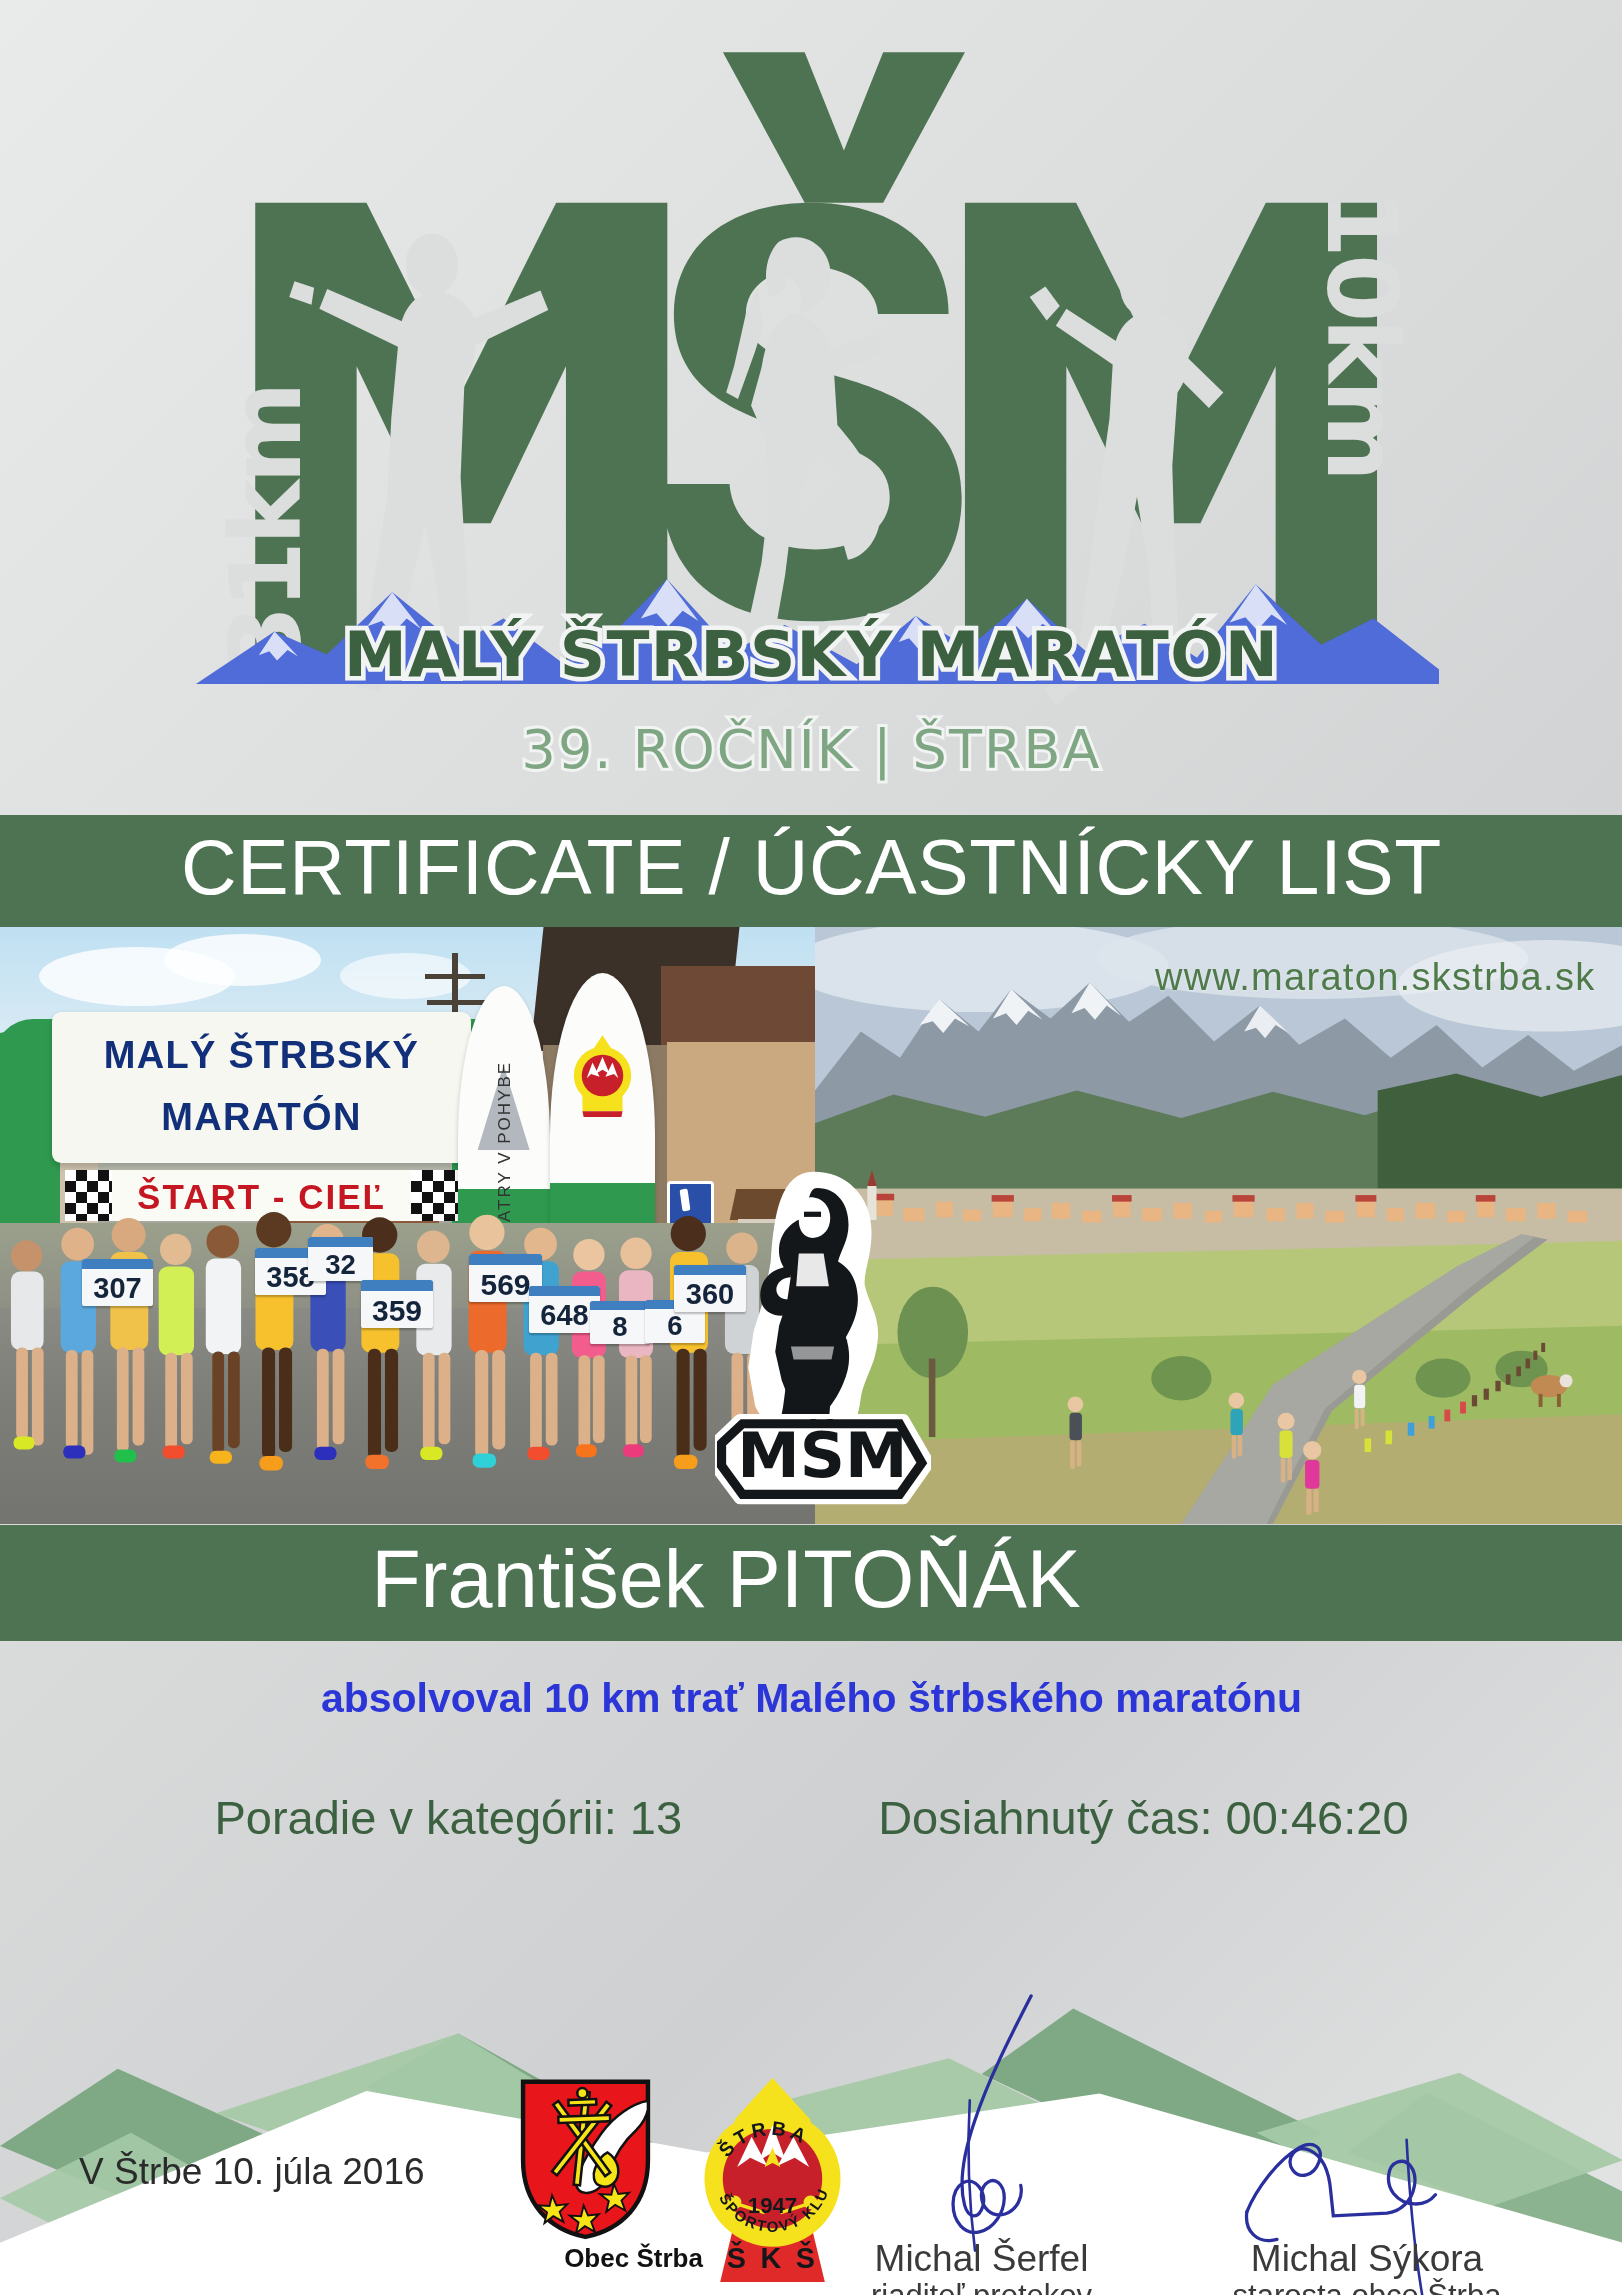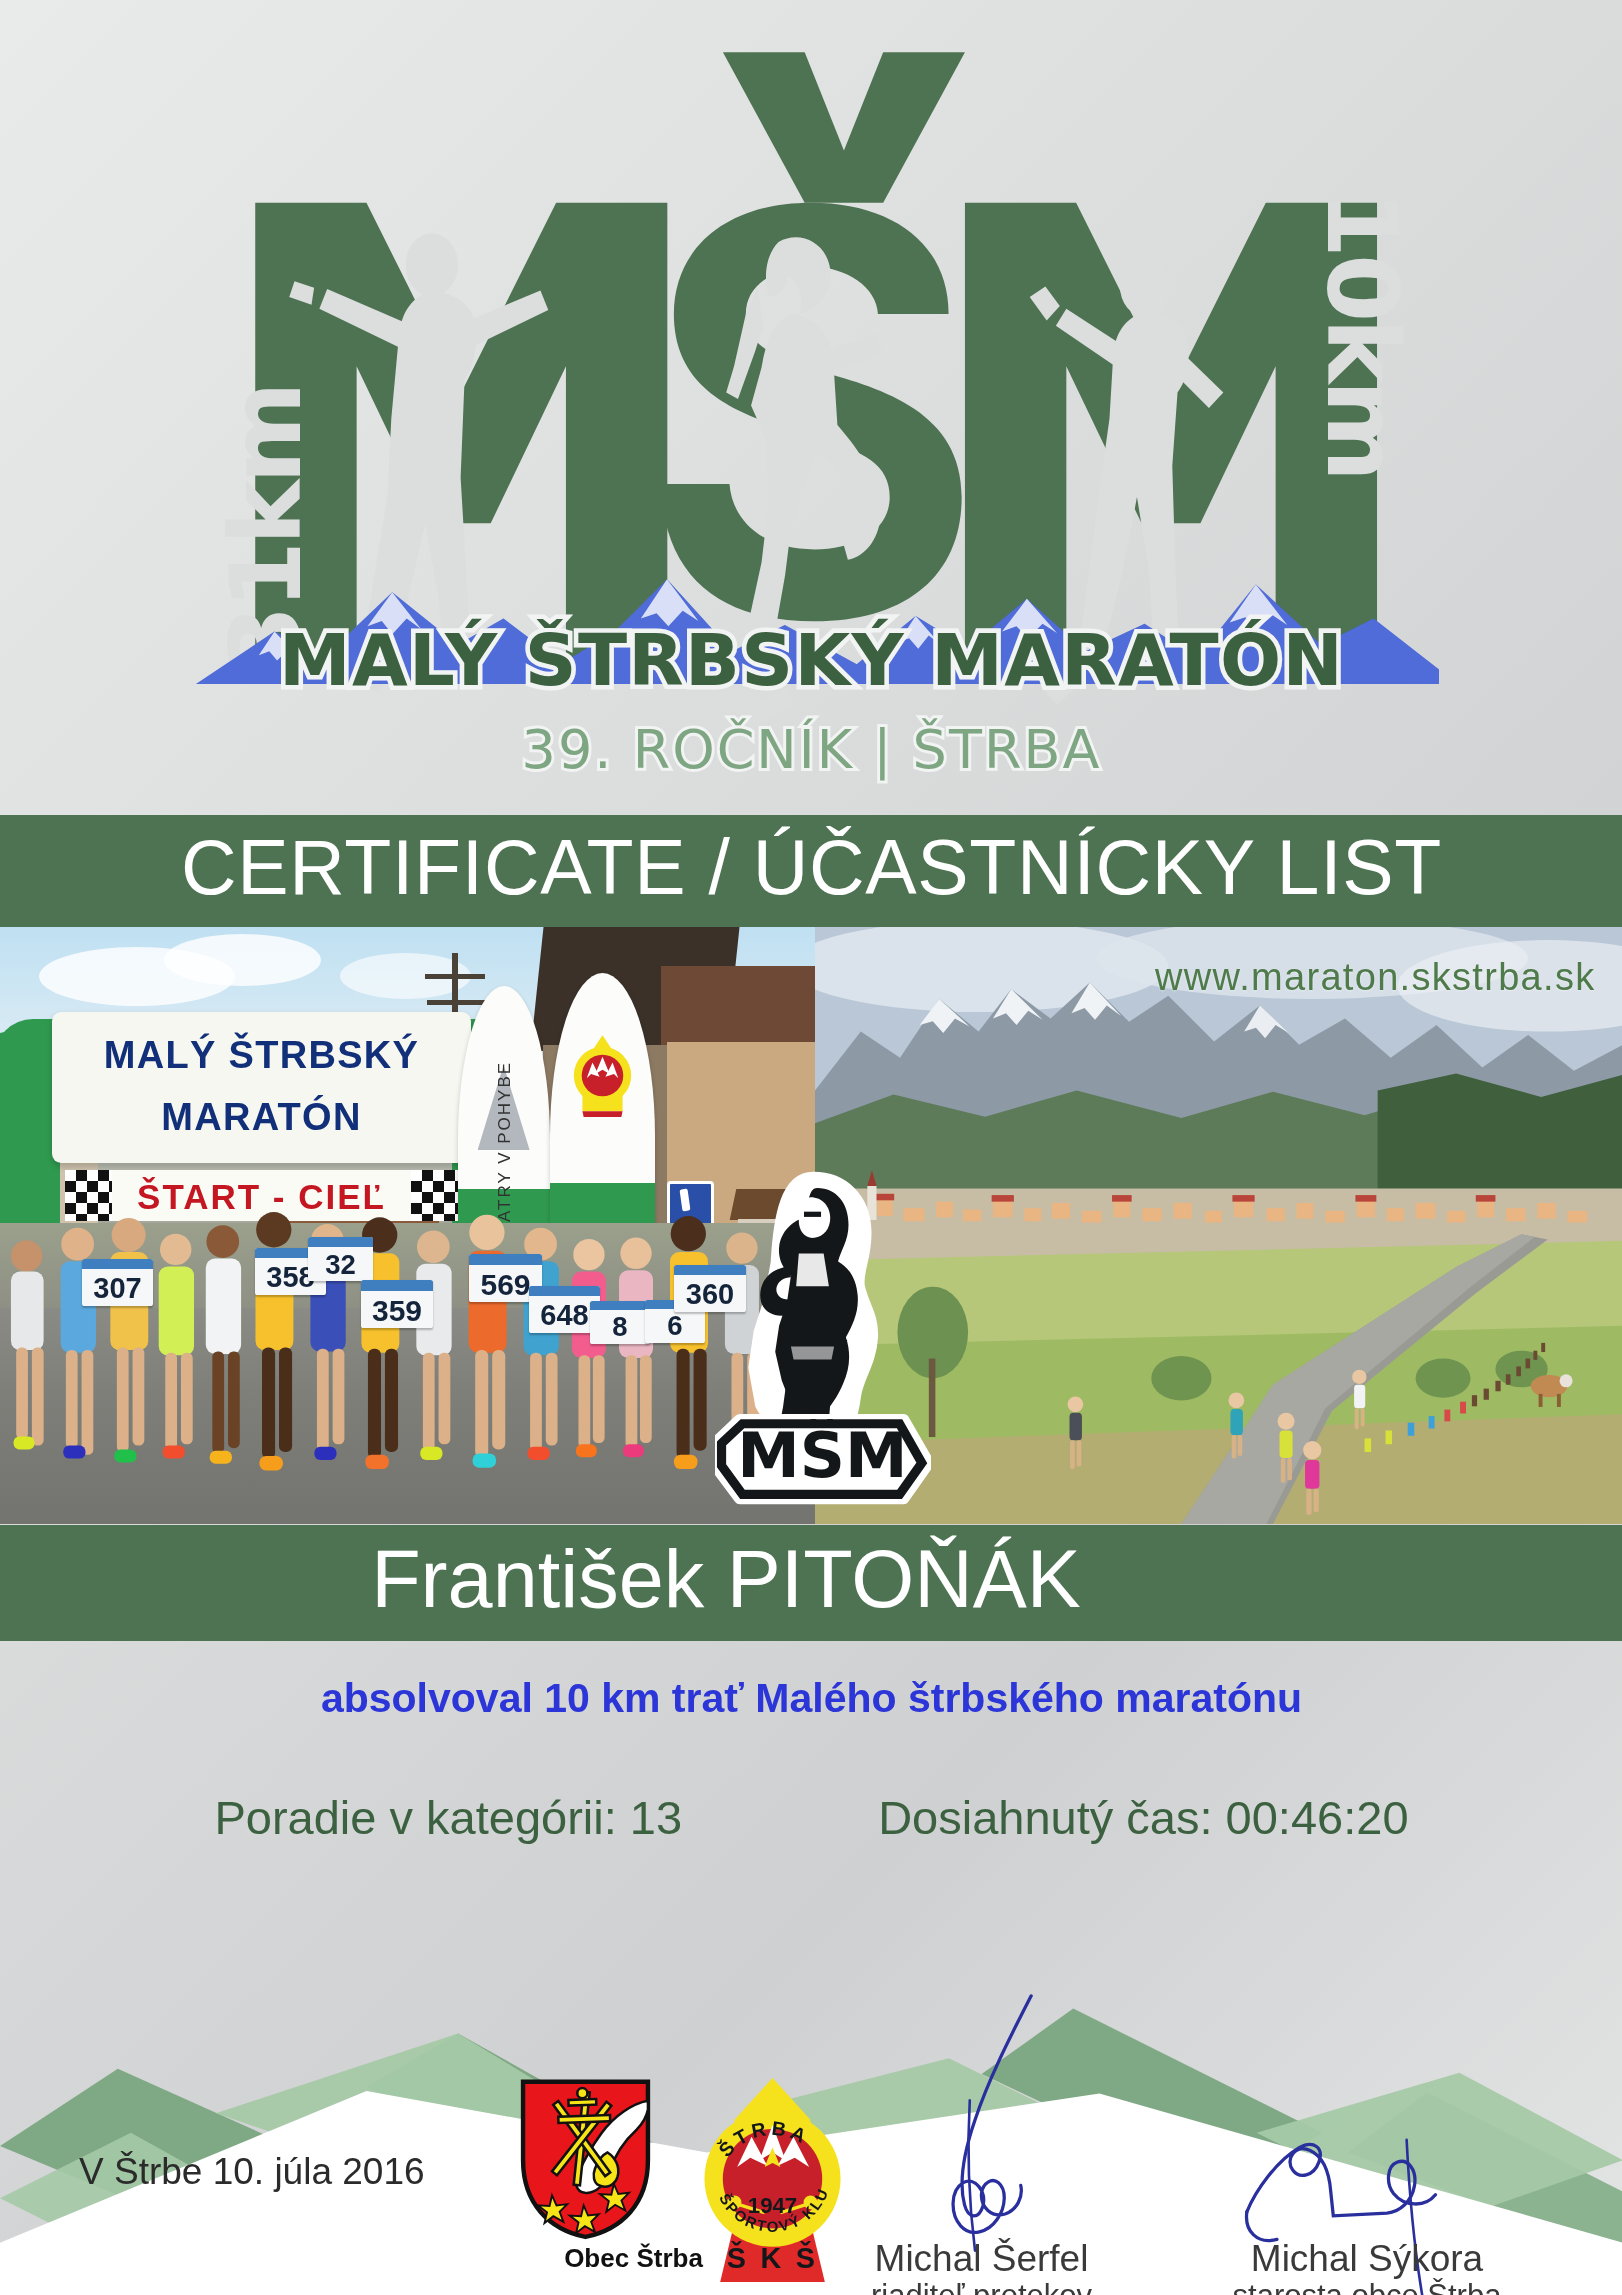--- a/index.html
+++ b/index.html
@@ -19,21 +19,21 @@
 
   .logo-wrap{position:absolute;left:216px;top:26px;width:1197px;height:759px;}
 
   
   #logo-mtns{position:absolute;left:196px;top:553px;width:1243px;height:131px;}
 
   
   #title-main{
     position:absolute;left:0;top:618px;width:1623px;text-align:center;
     font-family:"DejaVu Sans", sans-serif;
-    font-weight:bold;font-size:72px;letter-spacing:1.3px;
+    font-weight:bold;font-size:63px;letter-spacing:1.3px;
     color:#3c6140;
     -webkit-text-stroke:9.2px #f2f3f3;
     paint-order:stroke fill;
   }
   #title-sub{
     position:absolute;left:0;top:718px;width:1623px;text-align:center;
     font-family:"DejaVu Sans", sans-serif;
     font-weight:normal;font-size:54px;letter-spacing:2px;
     color:#7fa683;
     -webkit-text-stroke:5.9px #f2f3f3;

